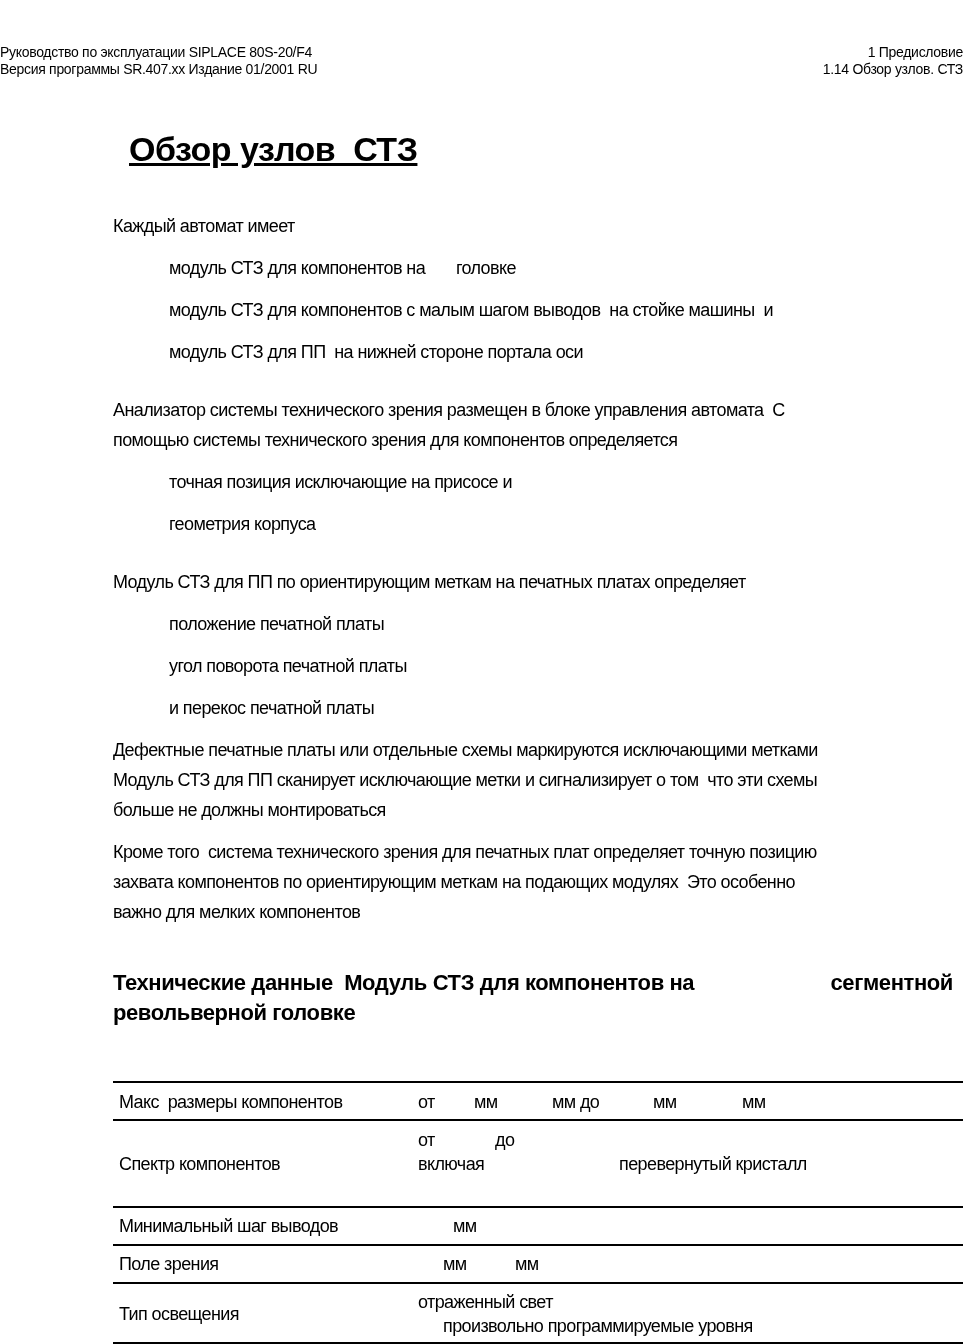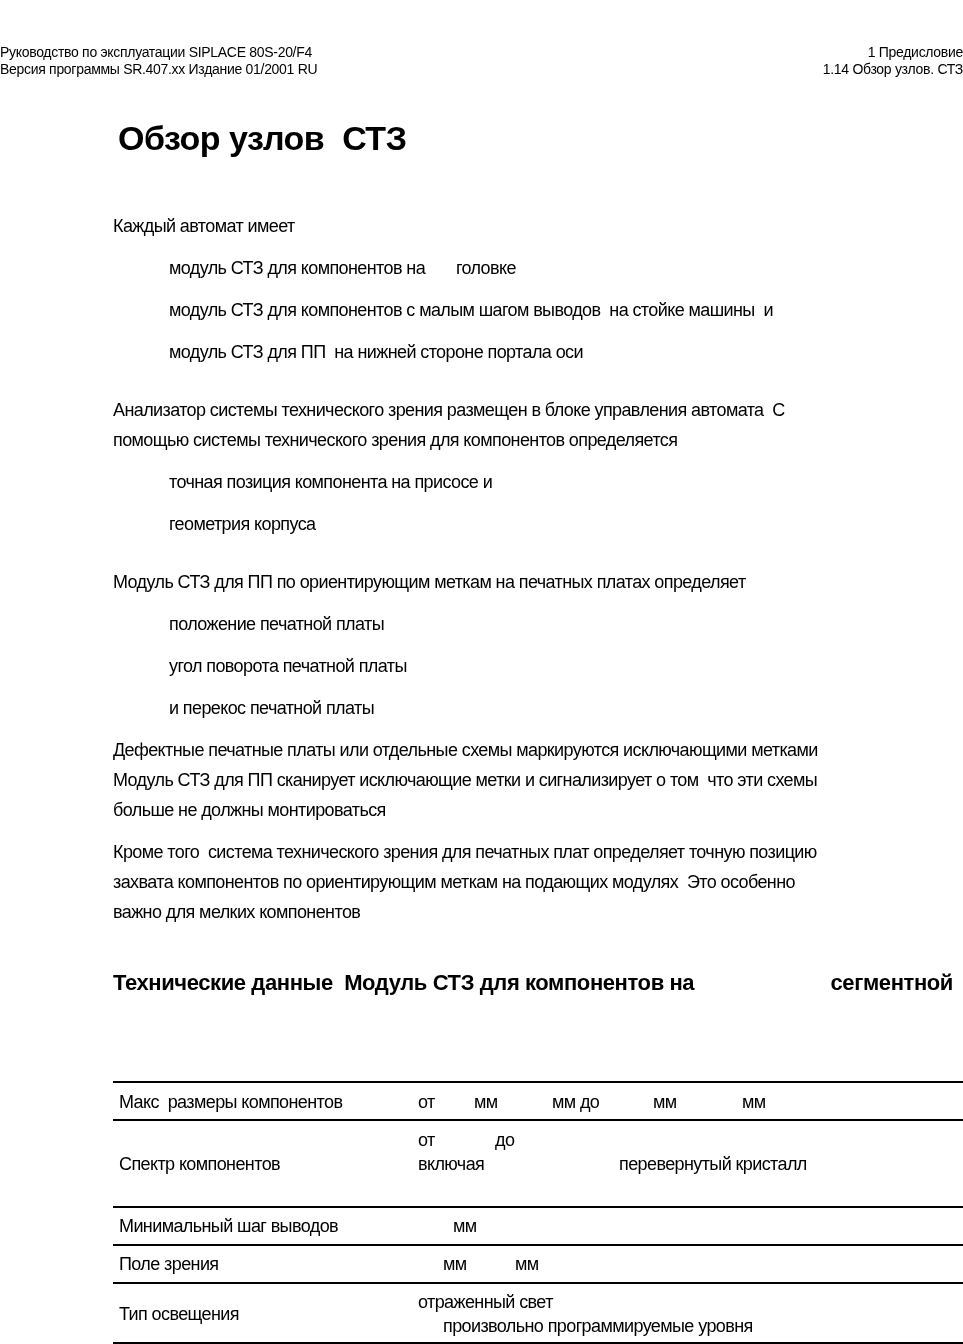--- a/index.html
+++ b/index.html
@@ -7,22 +7,22 @@
     width: 963px; height: 1344px; position: relative; overflow: hidden;
     font-family: "Liberation Sans", sans-serif; color: #000;
   }
   .hdr { position: absolute; font-size: 14px; line-height: 18px; white-space: nowrap; letter-spacing: -0.3px; margin-top: 44px; }
   .hdr-l1 { left: 0; top: -1px; }
   .hdr-l2 { left: 0; top: 16px; }
   .hdr-r1 { right: 0; top: -1px; text-align: center; }
   .hdr-r2 { right: 0; top: 16px; text-align: left; }
 
   .title {
-    position: absolute; left: 113px; top: 114px; margin: 5px;
-    font-size: 34px; font-weight: bold; white-space: pre; letter-spacing: -0.5px;
+    position: absolute; left: 113px; top: 114px; margin: 16px;
+    font-size: 34px; font-weight: bold; white-space: pre; letter-spacing: -0.5px; text-decoration: underline;
   }
   .p {
     position: absolute; left: 113px; font-size: 18px; line-height: 30px;
     white-space: pre; letter-spacing: -0.6px; margin: 0;
   }
   .ind { left: 169px; }
 
   .h2 {
     position: absolute; left: 113px; top: 968px; width: 840px; margin: 0;
     font-size: 22px; font-weight: bold; line-height: 30px; letter-spacing: -0.4px;
@@ -44,41 +44,42 @@
 
 <h1 class="title">Обзор узлов  СТЗ</h1>
 
 <p class="p" style="top:211px">Каждый автомат имеет</p>
 <p class="p ind" style="top:253px">модуль СТЗ для компонентов на       головке</p>
 <p class="p ind" style="top:295px">модуль СТЗ для компонентов с малым шагом выводов  на стойке машины  и</p>
 <p class="p ind" style="top:337px">модуль СТЗ для ПП  на нижней стороне портала оси</p>
 
 <p class="p" style="top:395px">Анализатор системы технического зрения размещен в блоке управления автомата  С</p>
 <p class="p" style="top:425px">помощью системы технического зрения для компонентов определяется</p>
-<p class="p ind" style="top:467px">точная позиция компонента на присосе и</p>
+<p class="p ind" style="top:467px">точная позиция исключающие на присосе и</p>
 <p class="p ind" style="top:509px">геометрия корпуса</p>
 
 <p class="p" style="top:567px">Модуль СТЗ для ПП по ориентирующим меткам на печатных платах определяет</p>
 <p class="p ind" style="top:609px">положение печатной платы</p>
 <p class="p ind" style="top:651px">угол поворота печатной платы</p>
 <p class="p ind" style="top:693px">и перекос печатной платы</p>
 
 <p class="p" style="top:735px">Дефектные печатные платы или отдельные схемы маркируются исключающими метками</p>
 <p class="p" style="top:765px">Модуль СТЗ для ПП сканирует исключающие метки и сигнализирует о том  что эти схемы</p>
 <p class="p" style="top:795px">больше не должны монтироваться</p>
 
 <p class="p" style="top:837px">Кроме того  система технического зрения для печатных плат определяет точную позицию</p>
 <p class="p" style="top:867px">захвата компонентов по ориентирующим меткам на подающих модулях  Это особенно</p>
 <p class="p" style="top:897px">важно для мелких компонентов</p>
 
 <h2 class="h2">
   <div class="row1">
     <span>Технические данные  Модуль СТЗ для компонентов на</span>
     <span>сегментной</span>
   </div>
+  <div class="row2">револьверной головке</div>
 </h2>
 
 <div class="table">
   <div class="rule" style="top:0"></div>
 
   <div>
     <span class="cell" style="left:6px;top:10px">Макс  размеры компонентов</span>
     <span class="cell" style="left:305px;top:10px">от</span>
     <span class="cell" style="left:361px;top:10px">мм</span>
     <span class="cell" style="left:439px;top:10px">мм до</span>

